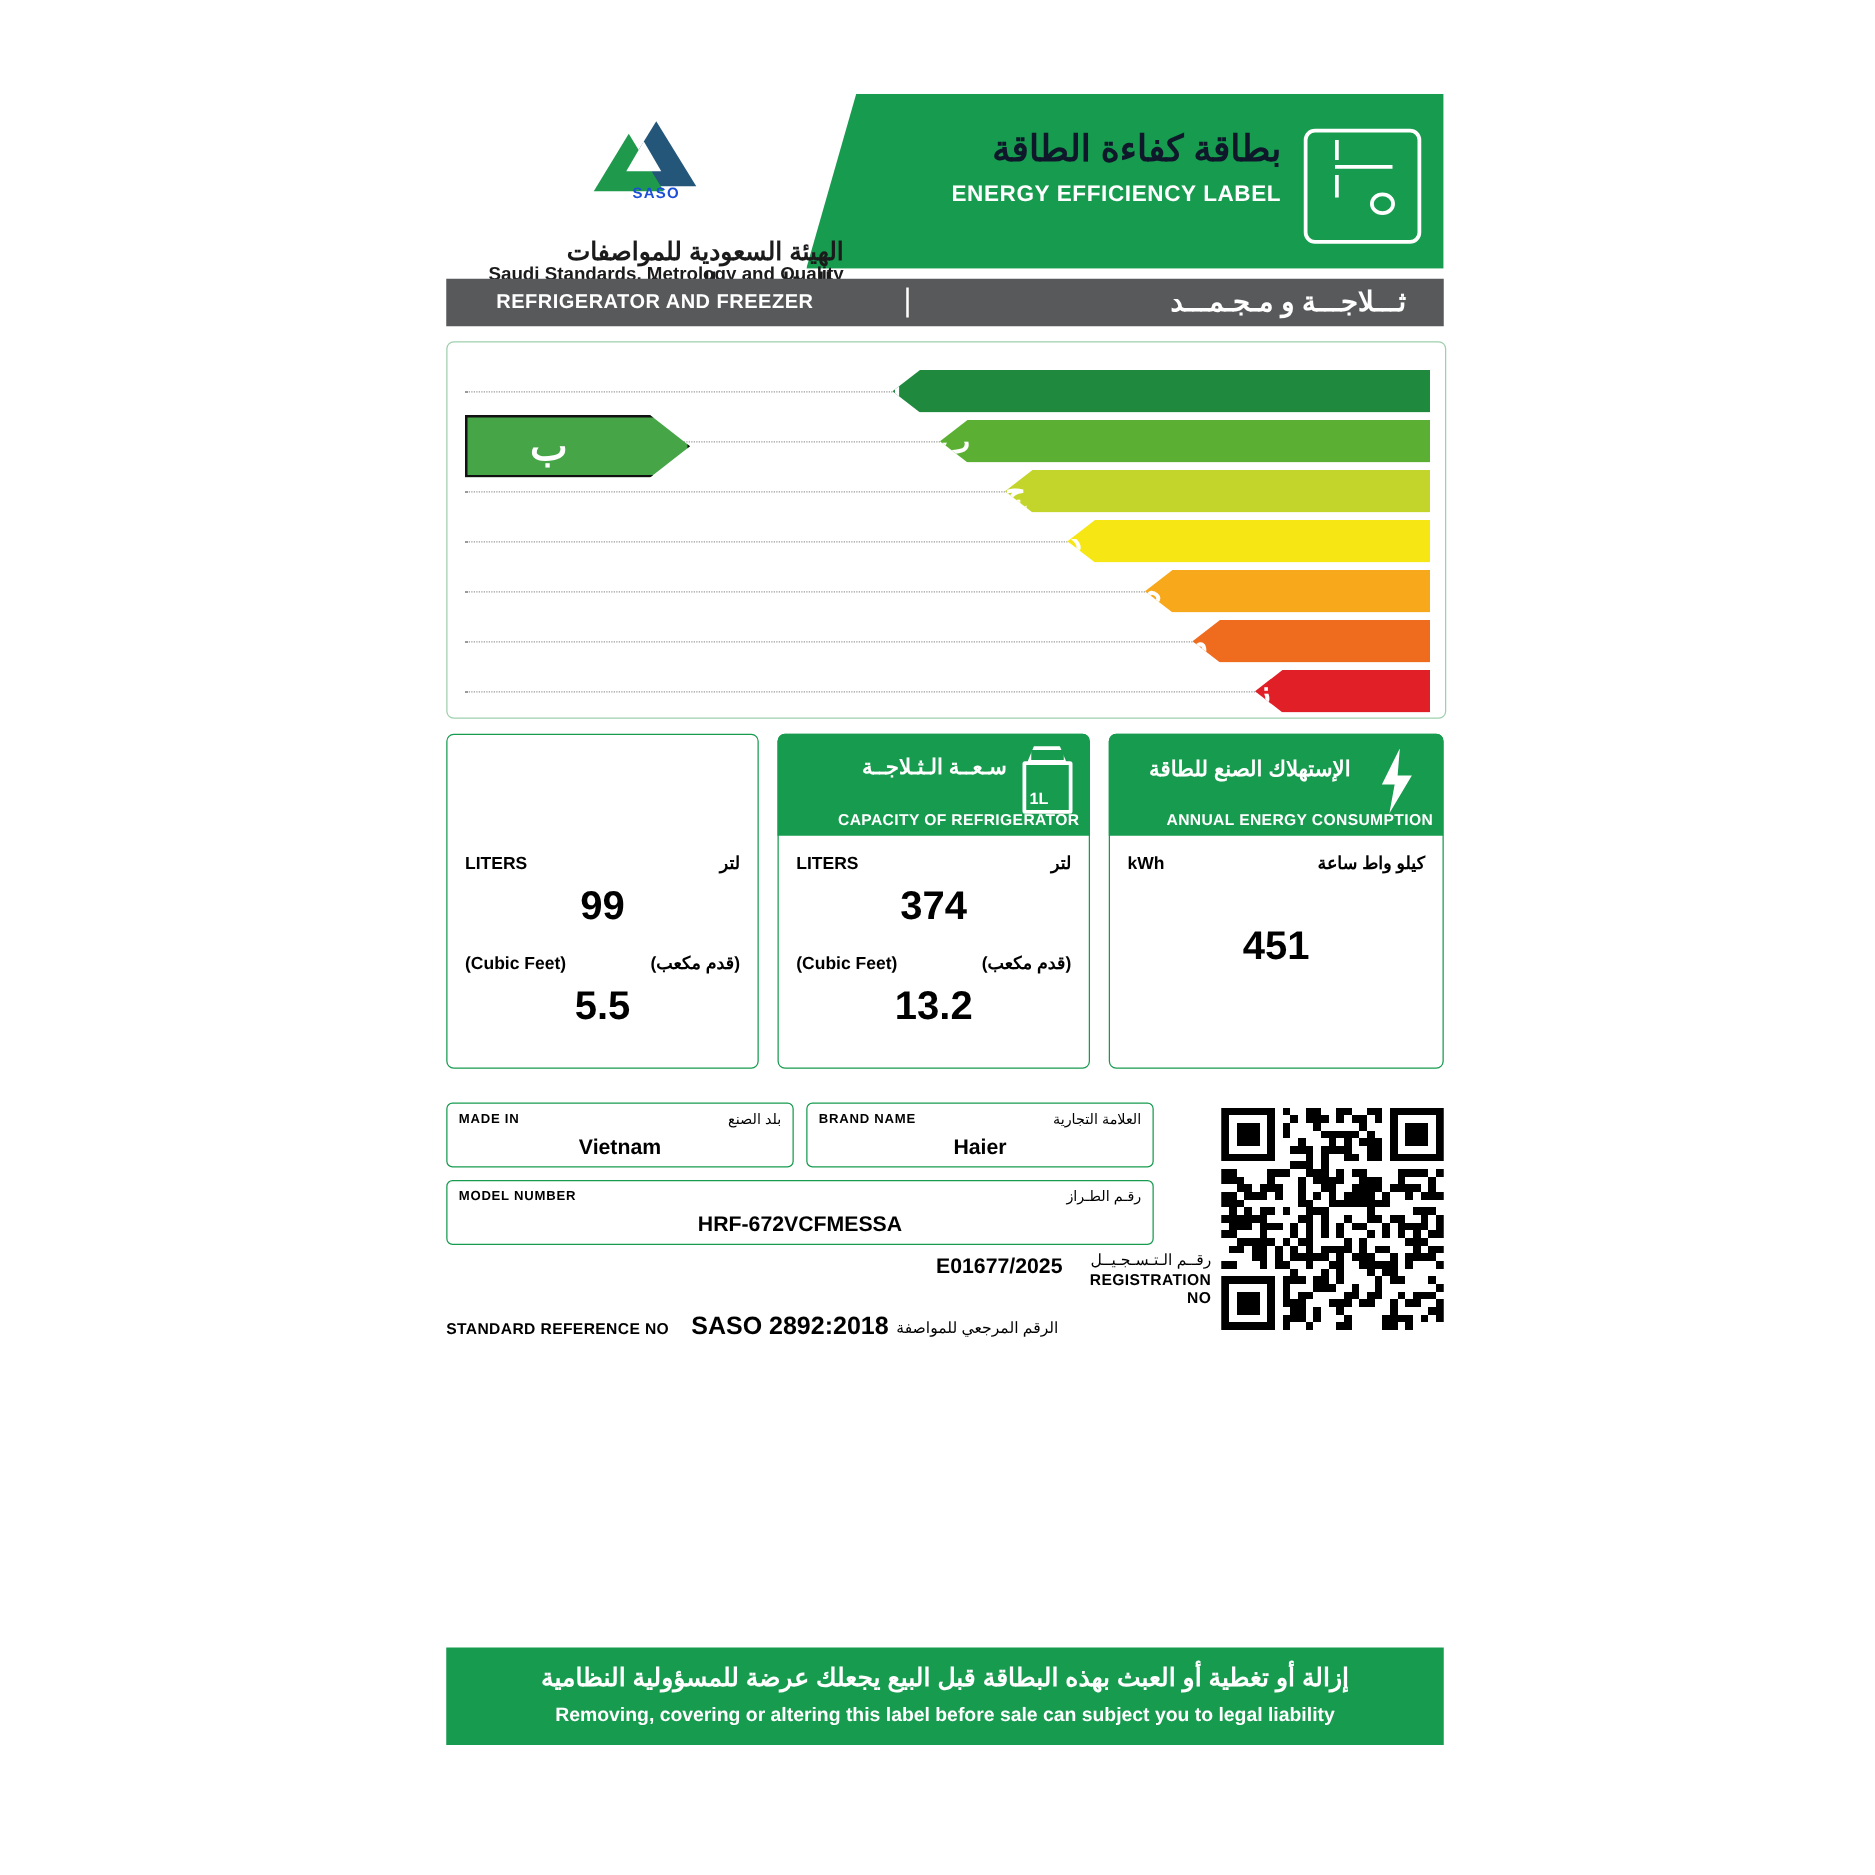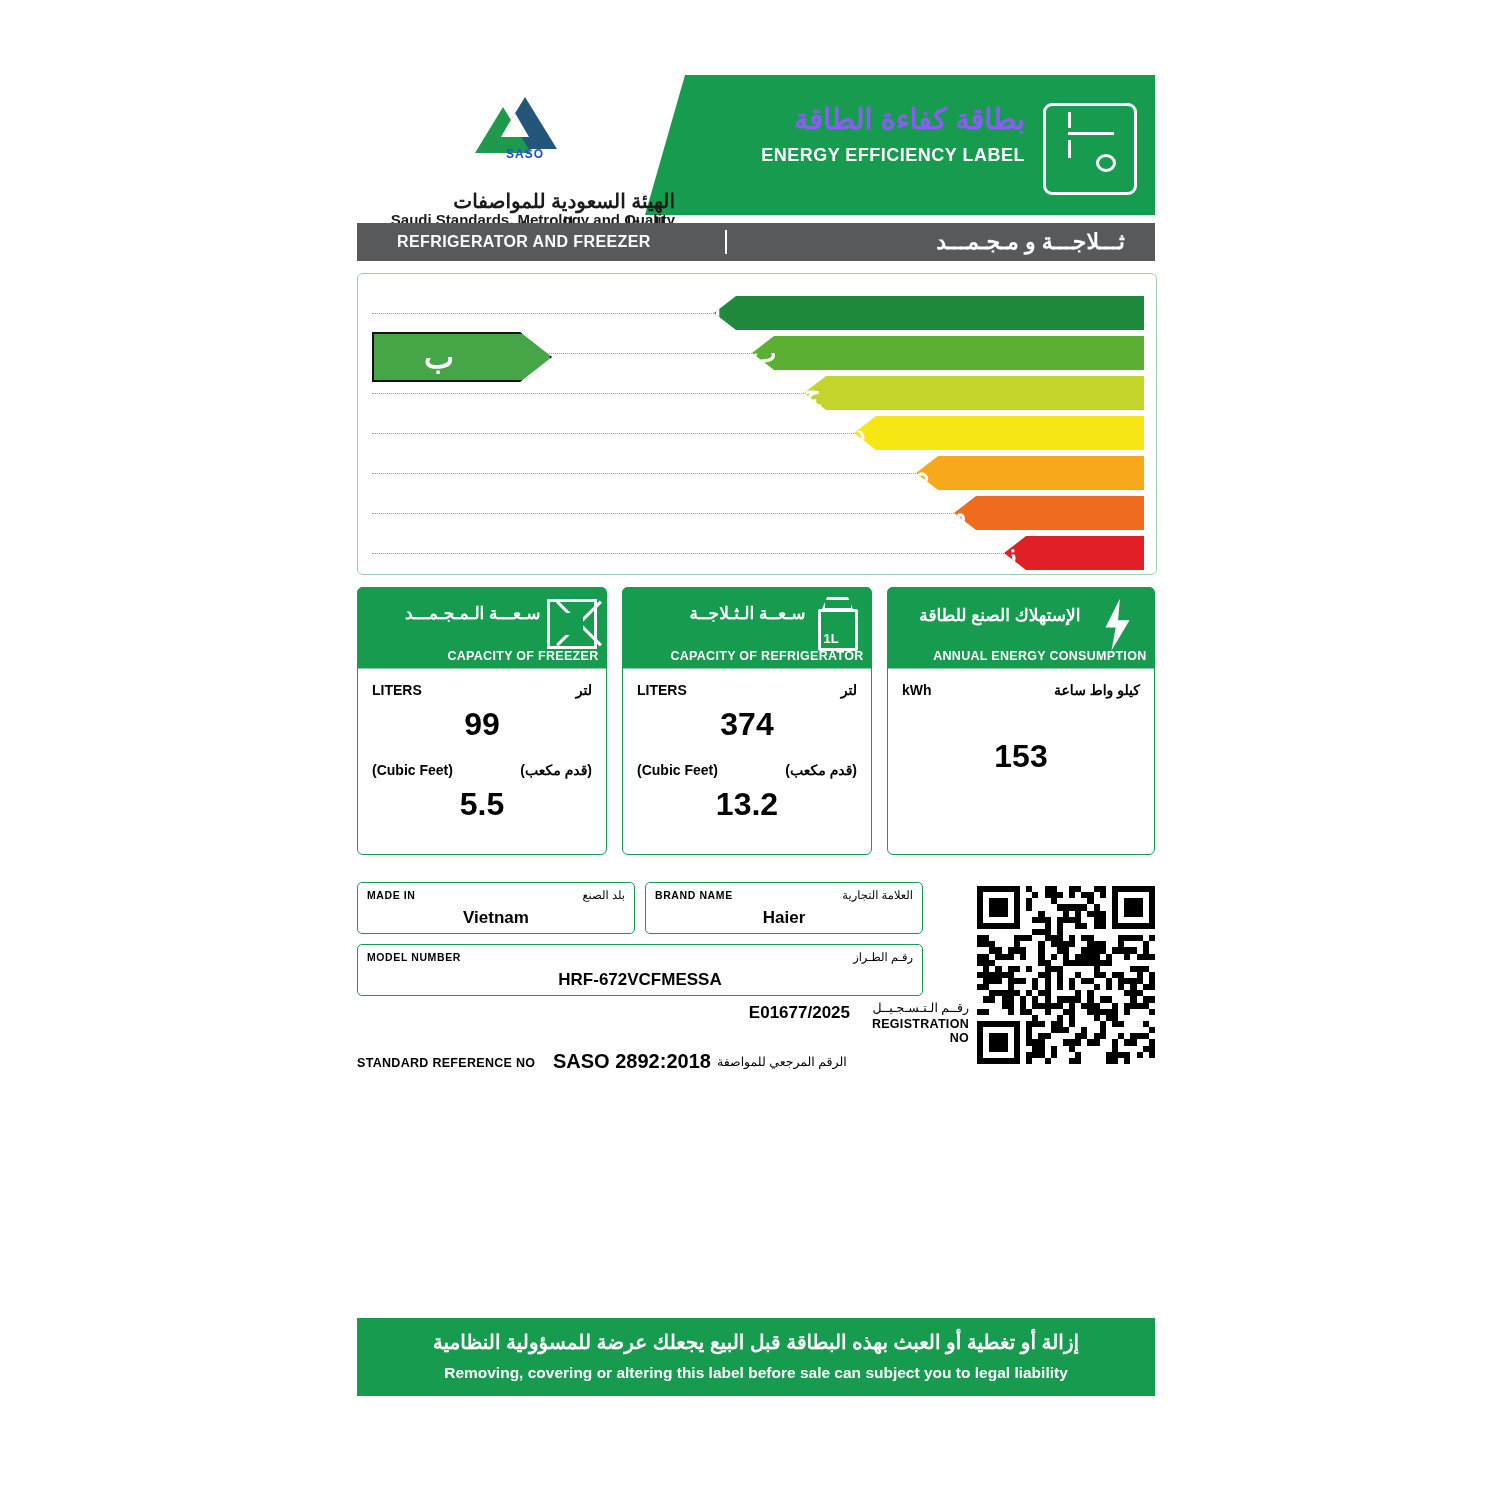--- a/index.html
+++ b/index.html
@@ -25,21 +25,21 @@
   .header-green{
     position:absolute;
     left:300px; top:0;
     width:510px; height:140px;
     background:#169b4f;
     clip-path:polygon(40px 0, 510px 0, 510px 140px, 0 140px);
   }
   .header-title-ar{
     position:absolute;
     right:130px; top:27px;
-    color:#8b5cf6;
+    color:#0f172a;
     font-size:29px;
     font-weight:bold;
     direction:rtl;
   }
   .header-title-en{
     position:absolute;
     right:130px; top:70px;
     color:#fff;
     font-size:18px;
     font-weight:bold;
@@ -325,27 +325,20 @@
           <div class="dot-line"></div>
           <div class="grade-arrow" style="width: 140px; background: rgb(224, 31, 38);">ز</div>
         </div>
       </div>
     <div class="current-arrow" style="top:58px;">ب</div>
   </div>
 
   <div class="panels">
 
     <div class="panel" style="left:0;width:250px;">
-      <div class="panel-head" style="width:250px;clip-path:polygon(0 0,250px 0,250px 82px,0 82px);">
-        <div class="ar">سـعـــة الـمـجـمـــد</div>
-        <div class="en">CAPACITY OF FREEZER</div>
-        <div class="freezer-ico">
-            <div class="freezer-dot"></div>
-          </div>
-      </div>
       <div class="panel-unit-en" style="top:94px;">LITERS</div>
       <div class="panel-unit-ar" style="top:94px;">لتر</div>
       <div class="panel-value" style="top:118px;">99</div>
       <div class="panel-unit-en" style="top:174px;">(Cubic Feet)</div>
       <div class="panel-unit-ar" style="top:174px;">(قدم مكعب)</div>
       <div class="panel-value" style="top:198px;">5.5</div>
     </div>
 
     <div class="panel" style="left:265px;width:250px;">
       <div class="panel-head" style="width:250px;clip-path:polygon(0 0,250px 0,250px 82px,0 82px);">
@@ -366,21 +359,21 @@
     </div>
 
     <div class="panel" style="left:530px;width:268px;">
       <div class="panel-head" style="width:268px;clip-path:polygon(0 0,268px 0,268px 82px,0 82px);">
         <div class="ar" style="right:74px;top:18px;">الإستهلاك الصنع للطاقة</div>
         <div class="en">ANNUAL ENERGY CONSUMPTION</div>
         <div class="bolt-ico"></div>
       </div>
       <div class="panel-unit-en" style="top:94px;">kWh</div>
       <div class="panel-unit-ar" style="top:94px;">كيلو واط ساعة</div>
-      <div class="panel-value" style="top:150px;">153</div>
+      <div class="panel-value" style="top:150px;">451</div>
     </div>
   </div>
 
   <div class="info">
     <div class="box" style="left:288px;top:12px;width:278px;height:52px;">
       <span class="lbl-en">BRAND  NAME</span>
       <span class="lbl-ar">العلامة التجارية</span>
       <span class="val">Haier</span>
     </div>
 

